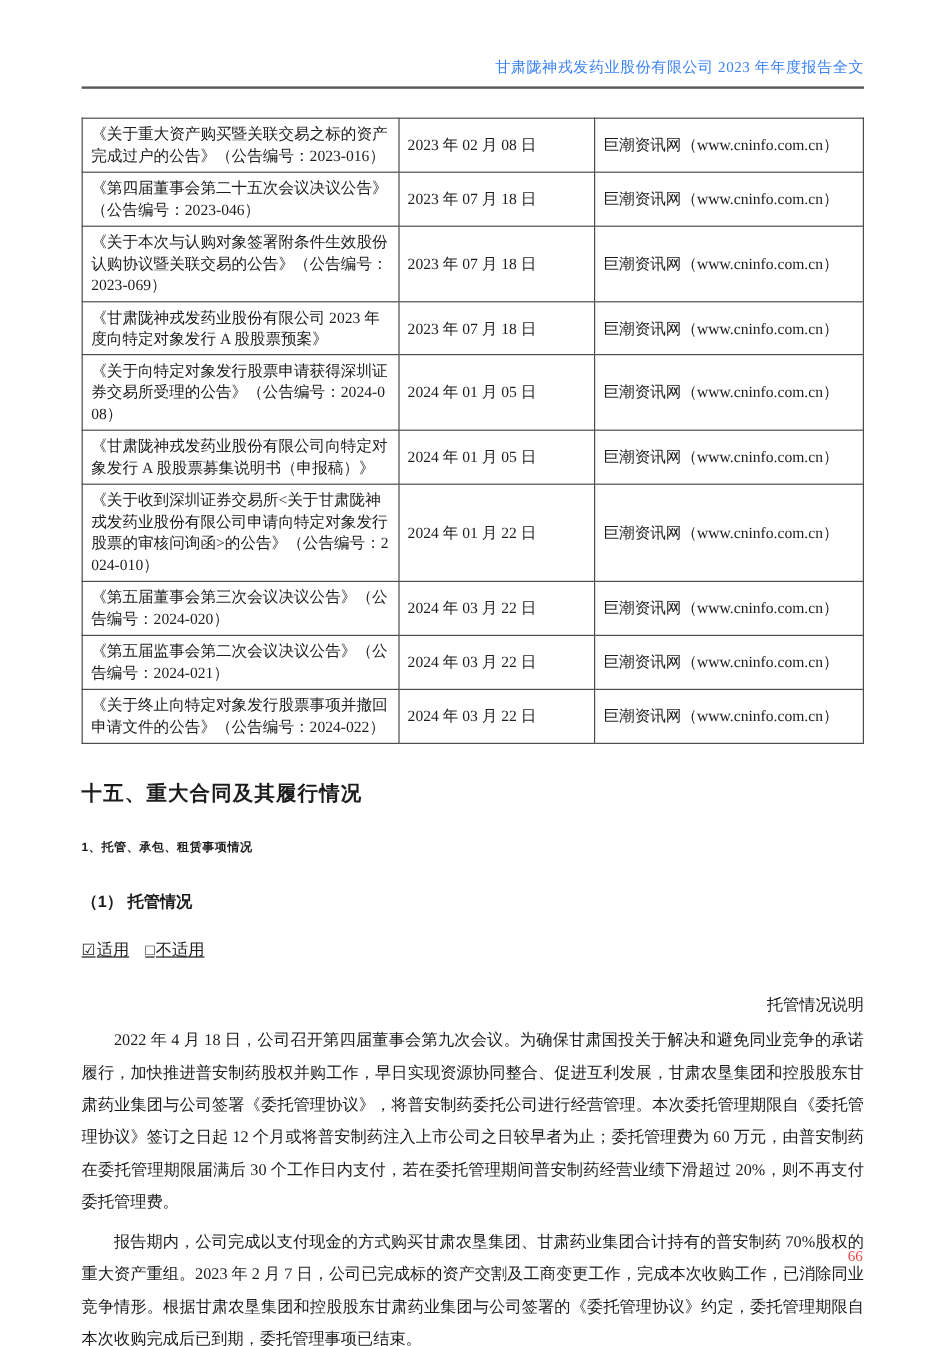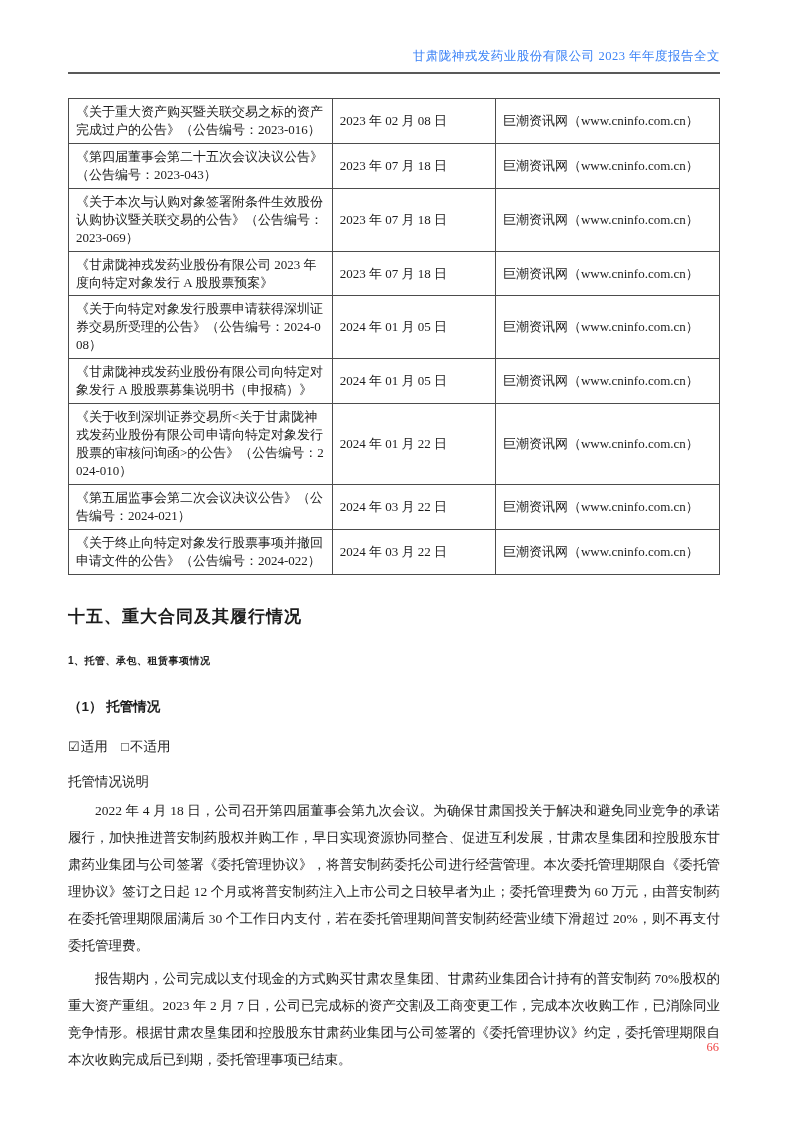--- a/index.html
+++ b/index.html
@@ -58,23 +58,23 @@
     letter-spacing: 0.5px;
   }
   .h3 {
     margin-top: 30px;
     font-family: "Liberation Sans", "DejaVu Sans", sans-serif;
     font-weight: bold;
     font-size: 13.5px;
   }
   
   .applicability { margin-top: 22px; font-size: 13.5px; }
-  .applicability .opt { margin-right: 10px; }
+  .applicability .opt { margin-right: 10px; text-decoration: underline; }
   .applicability .box { margin-right: 1px; font-size: 13px; }
-  .note-label { margin-top: 17px; font-size: 13.5px; }
+  .note-label { margin-top: 28px; font-size: 13.5px; text-align: right; }
   .para {
     margin: 6px 0 0 0;
     font-size: 13.5px;
     line-height: 27px;
     text-indent: 2em;
     text-align: justify;
   }
   
   .page-number {
     position: absolute;
@@ -94,21 +94,21 @@
   </div>
 
   <table class="ann-table">
     <tbody>
       <tr>
         <td class="col-title">《关于重大资产购买暨关联交易之标的资产完成过户的公告》（公告编号：2023-016）</td>
         <td class="col-date">2023 年 02 月 08 日</td>
         <td class="col-media">巨潮资讯网（www.cninfo.com.cn）</td>
       </tr>
       <tr>
-        <td class="col-title">《第四届董事会第二十五次会议决议公告》（公告编号：2023-043）</td>
+        <td class="col-title">《第四届董事会第二十五次会议决议公告》（公告编号：2023-046）</td>
         <td class="col-date">2023 年 07 月 18 日</td>
         <td class="col-media">巨潮资讯网（www.cninfo.com.cn）</td>
       </tr>
       <tr>
         <td class="col-title">《关于本次与认购对象签署附条件生效股份认购协议暨关联交易的公告》（公告编号：2023-069）</td>
         <td class="col-date">2023 年 07 月 18 日</td>
         <td class="col-media">巨潮资讯网（www.cninfo.com.cn）</td>
       </tr>
       <tr>
         <td class="col-title">《甘肃陇神戎发药业股份有限公司 2023 年度向特定对象发行 A 股股票预案》</td>
@@ -121,20 +121,25 @@
         <td class="col-media">巨潮资讯网（www.cninfo.com.cn）</td>
       </tr>
       <tr>
         <td class="col-title">《甘肃陇神戎发药业股份有限公司向特定对象发行 A 股股票募集说明书（申报稿）》</td>
         <td class="col-date">2024 年 01 月 05 日</td>
         <td class="col-media">巨潮资讯网（www.cninfo.com.cn）</td>
       </tr>
       <tr>
         <td class="col-title">《关于收到深圳证券交易所&lt;关于甘肃陇神戎发药业股份有限公司申请向特定对象发行股票的审核问询函&gt;的公告》（公告编号：2024-010）</td>
         <td class="col-date">2024 年 01 月 22 日</td>
+        <td class="col-media">巨潮资讯网（www.cninfo.com.cn）</td>
+      </tr>
+      <tr>
+        <td class="col-title">《第五届董事会第三次会议决议公告》（公告编号：2024-020）</td>
+        <td class="col-date">2024 年 03 月 22 日</td>
         <td class="col-media">巨潮资讯网（www.cninfo.com.cn）</td>
       </tr>
       <tr>
         <td class="col-title">《第五届监事会第二次会议决议公告》（公告编号：2024-021）</td>
         <td class="col-date">2024 年 03 月 22 日</td>
         <td class="col-media">巨潮资讯网（www.cninfo.com.cn）</td>
       </tr>
       <tr>
         <td class="col-title">《关于终止向特定对象发行股票事项并撤回申请文件的公告》（公告编号：2024-022）</td>
         <td class="col-date">2024 年 03 月 22 日</td>

